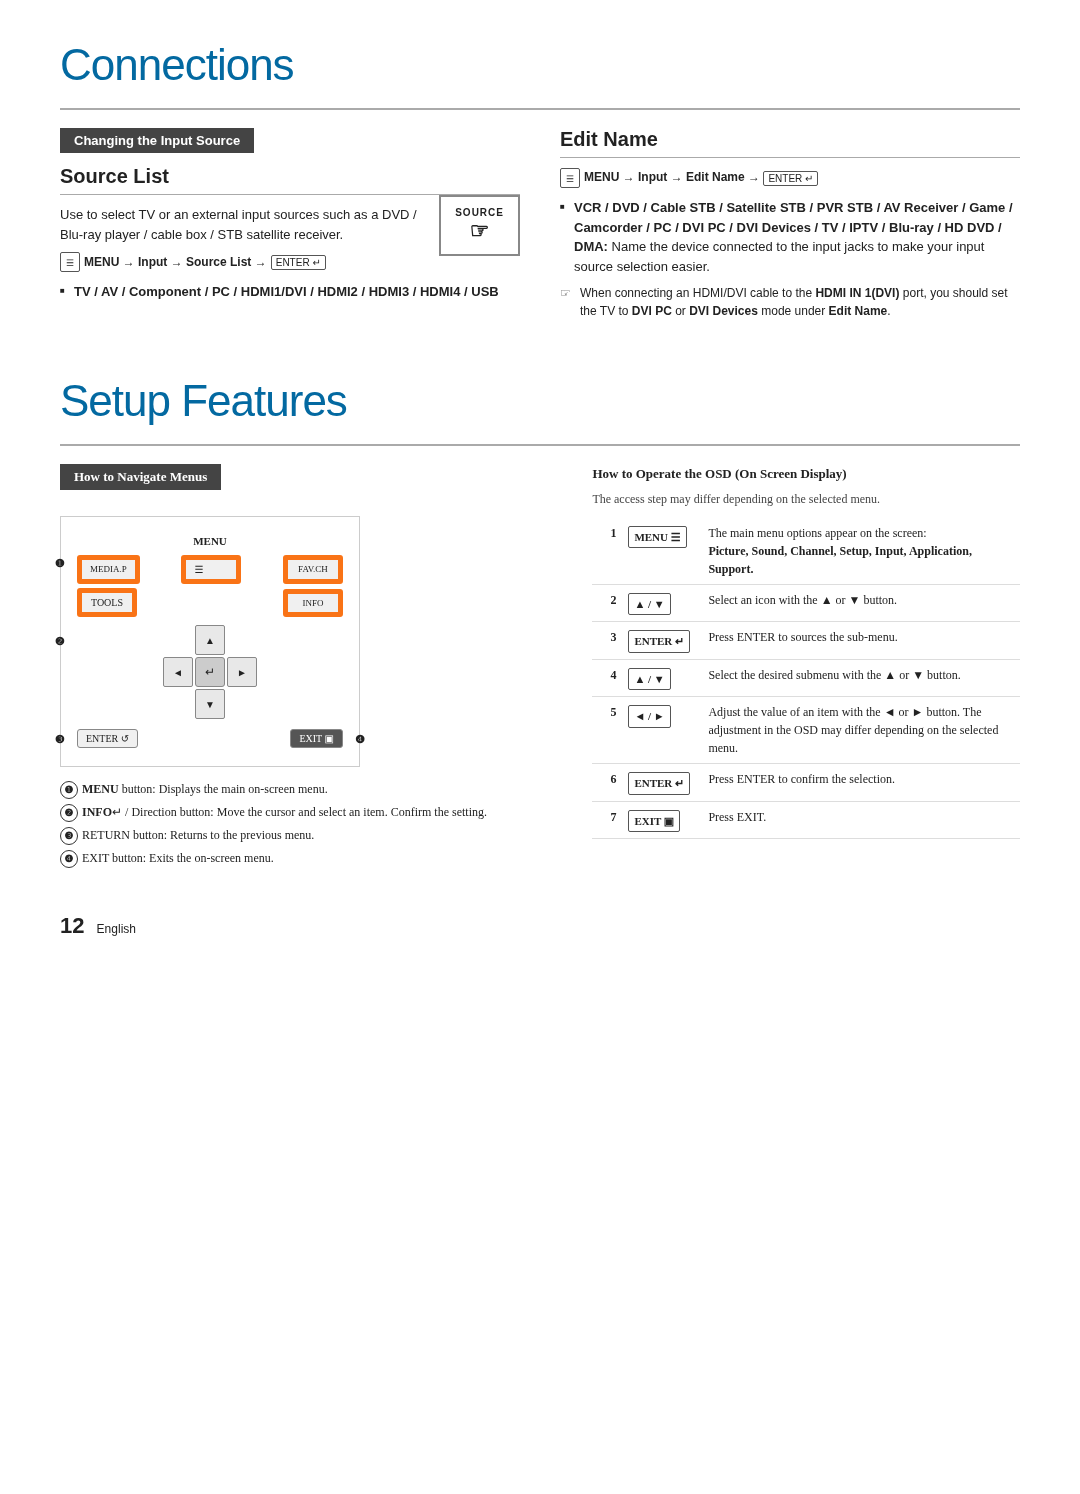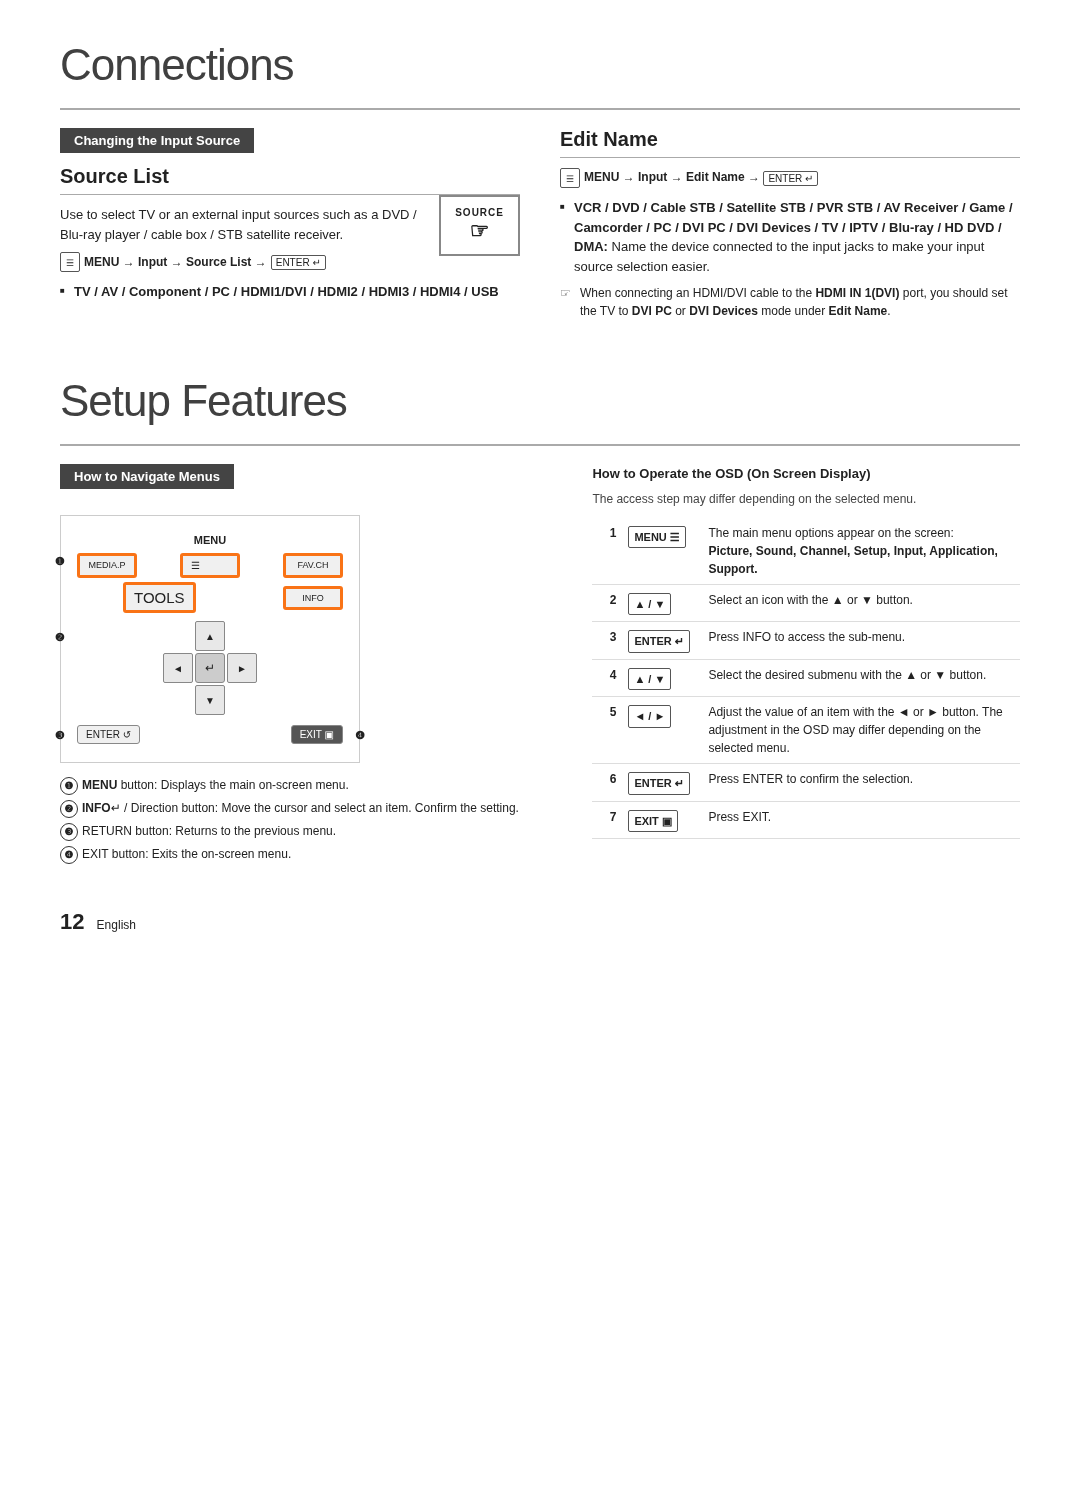--- a/index.html
+++ b/index.html
@@ -8,21 +8,21 @@
       font-family: Arial, Helvetica, sans-serif;
       font-size: 13px;
       color: #222;
       width: 1080px;
       min-height: 1494px;
       padding: 40px 60px;
     }
     h1.section-title {
       font-size: 44px;
       font-weight: 300;
-      color: #404040;
+      color: #0369a1;
       margin-bottom: 18px;
       letter-spacing: -1px;
     }
     .section-divider {
       border-top: 2px solid #aaa;
       margin-bottom: 18px;
     }
     .dark-header {
       background: #444;
       color: #fff;
@@ -125,33 +125,34 @@
       font-size: 22px;
     }
     
     .bf-section {
       margin-top: 48px;
     }
     .navigate-two-col {
       display: flex;
       gap: 62px;
       margin-top: 10px;
+      font-family: Liberation Serif, serif;
     }
     .nav-left { flex: 1.1; }
     .nav-right { flex: 1; }
     
     .remote-diagram {
       border: 1px solid #ccc;
       padding: 16px;
       margin: 14px 0;
       position: relative;
       max-width: 300px;
     }
     .remote-btn {
-      border: 3px solid #f97316;
+      border: 5px solid #f97316;
       background: #f0f0f0;
       padding: 4px 8px;
       font-size: 10px;
       text-align: center;
       min-width: 60px;
       border-radius: 3px;
     }
     .d-pad {
       display: grid;
       grid-template-columns: 30px 30px 30px;
@@ -353,21 +354,21 @@
           <span style="position:absolute;left:-22px;top:2px;font-size:11px;font-weight:bold;">❶</span>
           <div class="menu-top-row">
             <div class="remote-btn" style="font-size:9px;">MEDIA.P</div>
             <div class="remote-btn" style="display:flex;align-items:center;gap:4px;">
                 <span>☰</span>
               </div>
             <div class="remote-btn" style="font-size:9px;">FAV.CH</div>
           </div>
         </div>
         <div style="display:flex;justify-content:space-between;margin:4px 0;align-items:center;">
-          <div class="remote-btn" style="font-size:15px;margin-left:46px;">TOOLS</div>
+          <div class="remote-btn" style="font-size:10px;">TOOLS</div>
           <div></div>
           <div class="remote-btn" style="font-size:9px;">INFO</div>
         </div>
 
         <div style="position:relative;display:flex;justify-content:center;">
           <span style="position:absolute;left:-22px;top:14px;font-size:11px;font-weight:bold;">❷</span>
           <div class="d-pad">
             <div class="d-pad-btn empty"></div>
             <div class="d-pad-btn">▲</div>
             <div class="d-pad-btn empty"></div>
@@ -426,21 +427,21 @@
               <td class="osd-desc">The main menu options appear on the screen:<br><b>Picture, Sound, Channel, Setup, Input, Application, Support.</b></td>
             </tr>
             <tr>
               <td class="osd-num">2</td>
               <td style="width: 80px; padding-top: 8px;"><span class="osd-key">▲ / ▼</span></td>
               <td class="osd-desc">Select an icon with the ▲ or ▼ button.</td>
             </tr>
             <tr>
               <td class="osd-num">3</td>
               <td style="width: 80px; padding-top: 8px;"><span class="osd-key">ENTER ↵</span></td>
-              <td class="osd-desc">Press INFO to access the sub-menu.</td>
+              <td class="osd-desc">Press ENTER to sources the sub-menu.</td>
             </tr>
             <tr>
               <td class="osd-num">4</td>
               <td style="width: 80px; padding-top: 8px;"><span class="osd-key">▲ / ▼</span></td>
               <td class="osd-desc">Select the desired submenu with the ▲ or ▼ button.</td>
             </tr>
             <tr>
               <td class="osd-num">5</td>
               <td style="width: 80px; padding-top: 8px;"><span class="osd-key">◄ / ►</span></td>
               <td class="osd-desc">Adjust the value of an item with the ◄ or ► button. The adjustment in the OSD may differ depending on the selected menu.</td>

